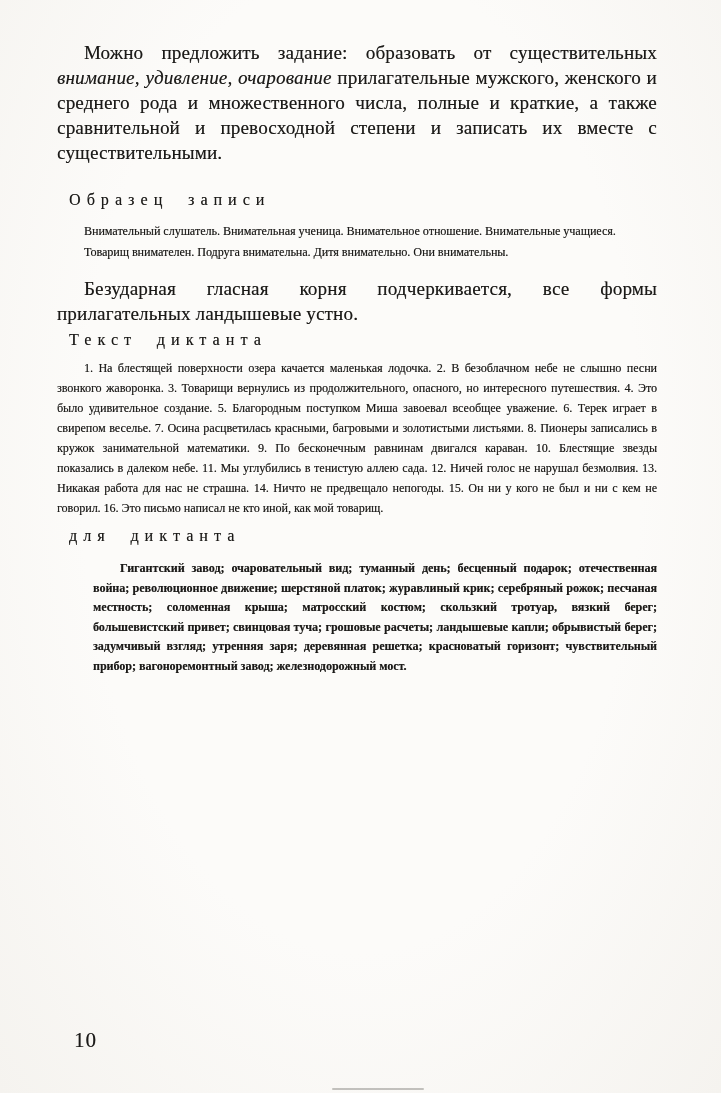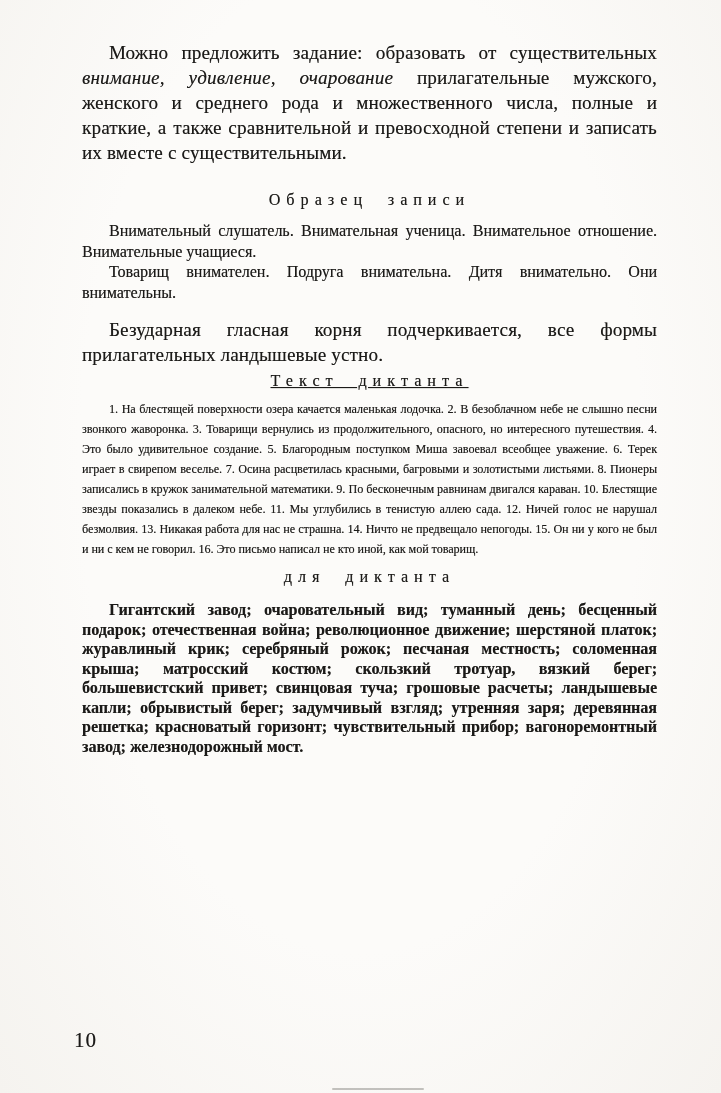--- a/index.html
+++ b/index.html
@@ -11,55 +11,54 @@
   .page {
     position: relative;
     width: 721px; height: 1093px;
     box-sizing: border-box;
     background: radial-gradient(ellipse at 50% 42%, #fcfbf9 55%, #f5f3ef 100%);
     color: #1b1a18;
     overflow: hidden;
   }
   .content {
     position: absolute;
-    left: 82px; right: 64px; top: 40px;
+    left: 57px; right: 64px; top: 40px;
   }
   p { margin: 0; }
   .para {
     text-align: justify;
     text-indent: 27px;
     hyphens: auto;
     -webkit-hyphens: auto;
   }
   .lead {
     font-size: 19px;
     line-height: 25px;
     letter-spacing: 0.2px;
   }
   .small {
-    font-size: 16px;
+    font-size: 12px;
     line-height: 20.5px;
   }
   .dict {
     font-size: 12px;
     line-height: 20px;
   }
-  .bold { font-weight: bold; line-height: 19.5px; }
+  .bold { font-weight: bold; line-height: 19.5px; margin-left: 36px; }
   .it { font-style: italic; }
   .heading {
     font-size: 16px;
     font-weight: normal;
-    text-align: center;
     letter-spacing: 0.38em;
     word-spacing: 0.6em;
     margin: 12px;
     text-indent: 0;
   }
   .h-sample   { margin-top: 26px; margin-bottom: 12px; }
-  .h-dict     { margin-top: 5px;  margin-bottom: 9px; text-decoration: underline; }
+  .h-dict     { margin-top: 5px;  margin-bottom: 9px; }
   .h-vocab    { margin-top: 7px;  margin-bottom: 13px; line-height: 21px; }
   .h-vocab .hline { display: block; }
   .note-gap   { margin-top: 14px; }
   .page-number {
     position: absolute;
     left: 74px; top: 1028px;
     font-size: 21px;
     letter-spacing: 1px;
   }
   

